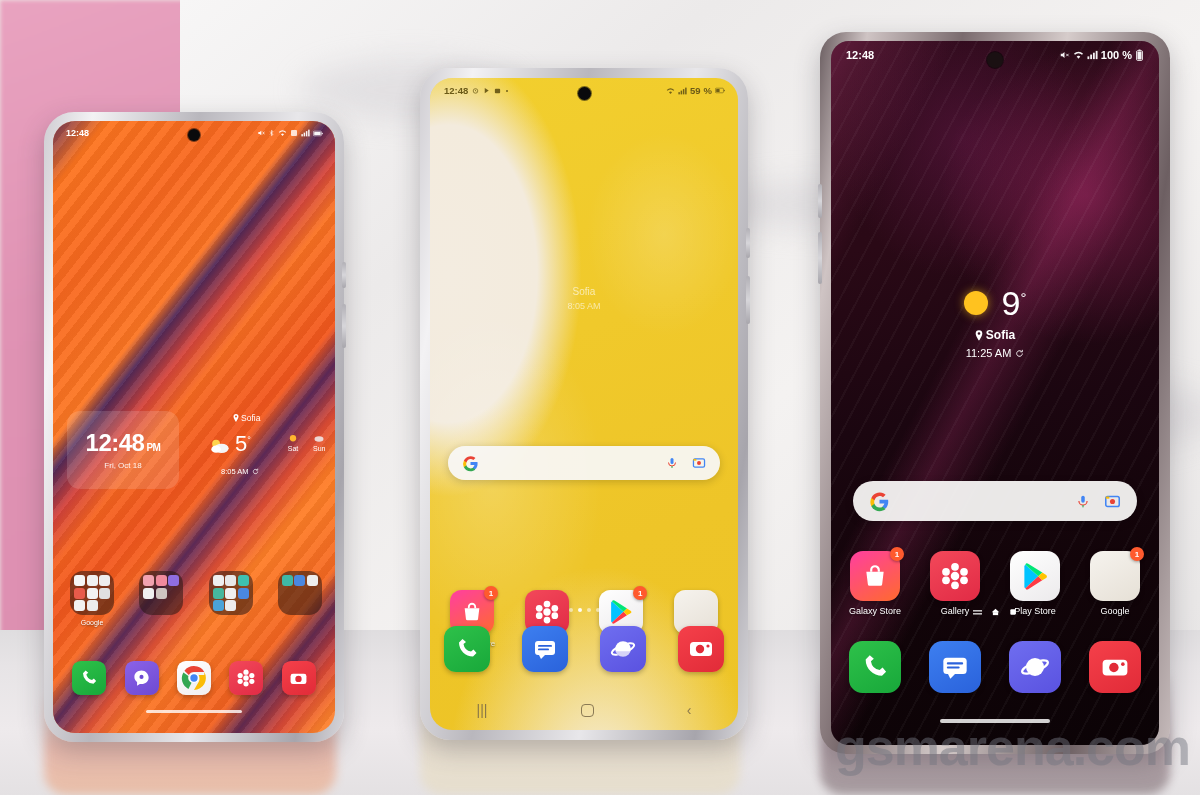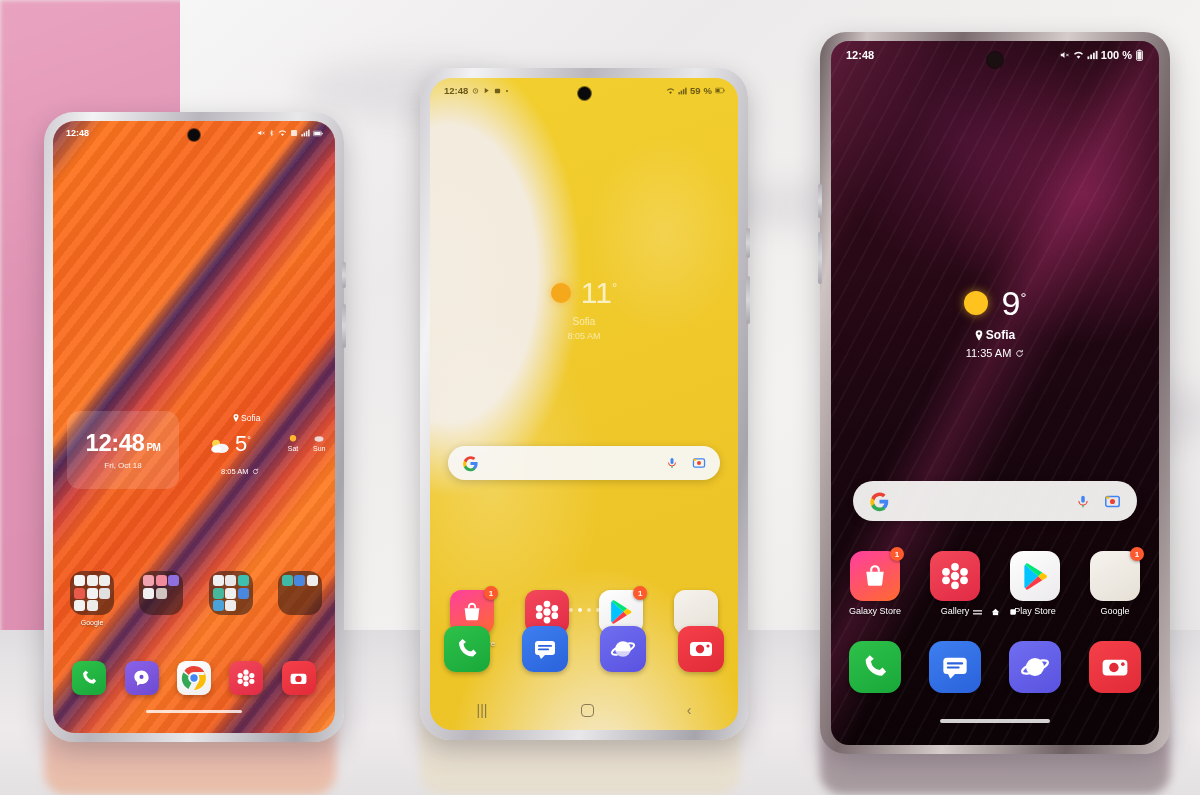--- a/index.html
+++ b/index.html
@@ -525,24 +525,20 @@
             <svg class="svgi" width="10" height="7" viewBox="0 0 26 14" fill="none">
                 <rect x="1" y="1" width="21" height="12" rx="2.5" stroke="#6b5a17" stroke-width="1.6"></rect>
                 <rect x="3" y="3" width="9" height="8" rx="1.5" fill="#6b5a17"></rect>
                 <rect x="23" y="5" width="2.5" height="4" rx="1" fill="#6b5a17"></rect>
               </svg>
           </span>
         </div>
       </div>
 
       <div class="m-widget">
-        <div class="m-temp-row">
-          <span class="m-sun"></span>
-          <span class="m-temp"><span>11</span><sup>°</sup></span>
-        </div>
         <div class="m-city">Sofia</div>
         <div class="m-time">8:05 AM</div>
       </div>
 
       <div class="searchbar" id="m-search">
         <svg class="svgi" width="17" height="17" viewBox="0 0 24 24">
           <path fill="#4285f4" d="M22 12.2c0-.8-.1-1.5-.2-2.2H12v4.2h5.6a4.8 4.8 0 01-2.1 3.1v2.6h3.4c2-1.8 3.1-4.5 3.1-7.7z"></path>
           <path fill="#34a853" d="M12 23c2.8 0 5.2-.9 6.9-2.5l-3.4-2.6c-.9.6-2.1 1-3.5 1-2.7 0-5-1.8-5.8-4.3H2.7v2.7A10.4 10.4 0 0012 23z"></path>
           <path fill="#fbbc05" d="M6.2 14.6a6.2 6.2 0 010-4V7.9H2.7a10.4 10.4 0 000 9.4l3.5-2.7z"></path>
           <path fill="#ea4335" d="M12 5.6c1.5 0 2.9.5 4 1.6l3-3A10.4 10.4 0 002.7 7.9l3.5 2.7C7 8.1 9.3 5.6 12 5.6z"></path>
@@ -710,21 +706,21 @@
           <span class="r-sun"></span>
           <span class="r-temp"><span>9</span><sup>°</sup></span>
         </div>
         <div class="r-city">
           <svg class="svgi" width="8" height="11" viewBox="0 0 12 16" fill="#fff">
               <path d="M6 0a5 5 0 00-5 5c0 3.8 5 11 5 11s5-7.2 5-11a5 5 0 00-5-5zm0 7a2 2 0 110-4 2 2 0 010 4z"></path>
             </svg>
           <span>Sofia</span>
         </div>
         <div class="r-time">
-          <span>11:35 AM</span>
+          <span>11:25 AM</span>
           <svg class="svgi" width="9" height="9" viewBox="0 0 16 16" fill="none" stroke="#fff" stroke-width="1.6">
               <path d="M13 8a5 5 0 11-1.8-3.8"></path>
               <path d="M13 1.5V5h-3.5"></path>
             </svg>
         </div>
       </div>
 
       <div class="searchbar" id="r-search">
         <svg class="svgi" width="21" height="21" viewBox="0 0 24 24">
           <path fill="#4285f4" d="M22 12.2c0-.8-.1-1.5-.2-2.2H12v4.2h5.6a4.8 4.8 0 01-2.1 3.1v2.6h3.4c2-1.8 3.1-4.5 3.1-7.7z"></path>
@@ -839,13 +835,14 @@
               <rect x="2" y="5" width="22" height="14" rx="3.5"></rect>
               <circle cx="12" cy="12" r="4.2" fill="#e12b38"></circle>
               <circle cx="20" cy="9" r="1.6" fill="#e12b38"></circle>
             </svg>
         </div>
       </div>
       <div class="r-home-ind"></div>
     </div>
   </div>
 
+  <div class="watermark">gsmarena.com</div>
 </div>
 
 </body></html>

